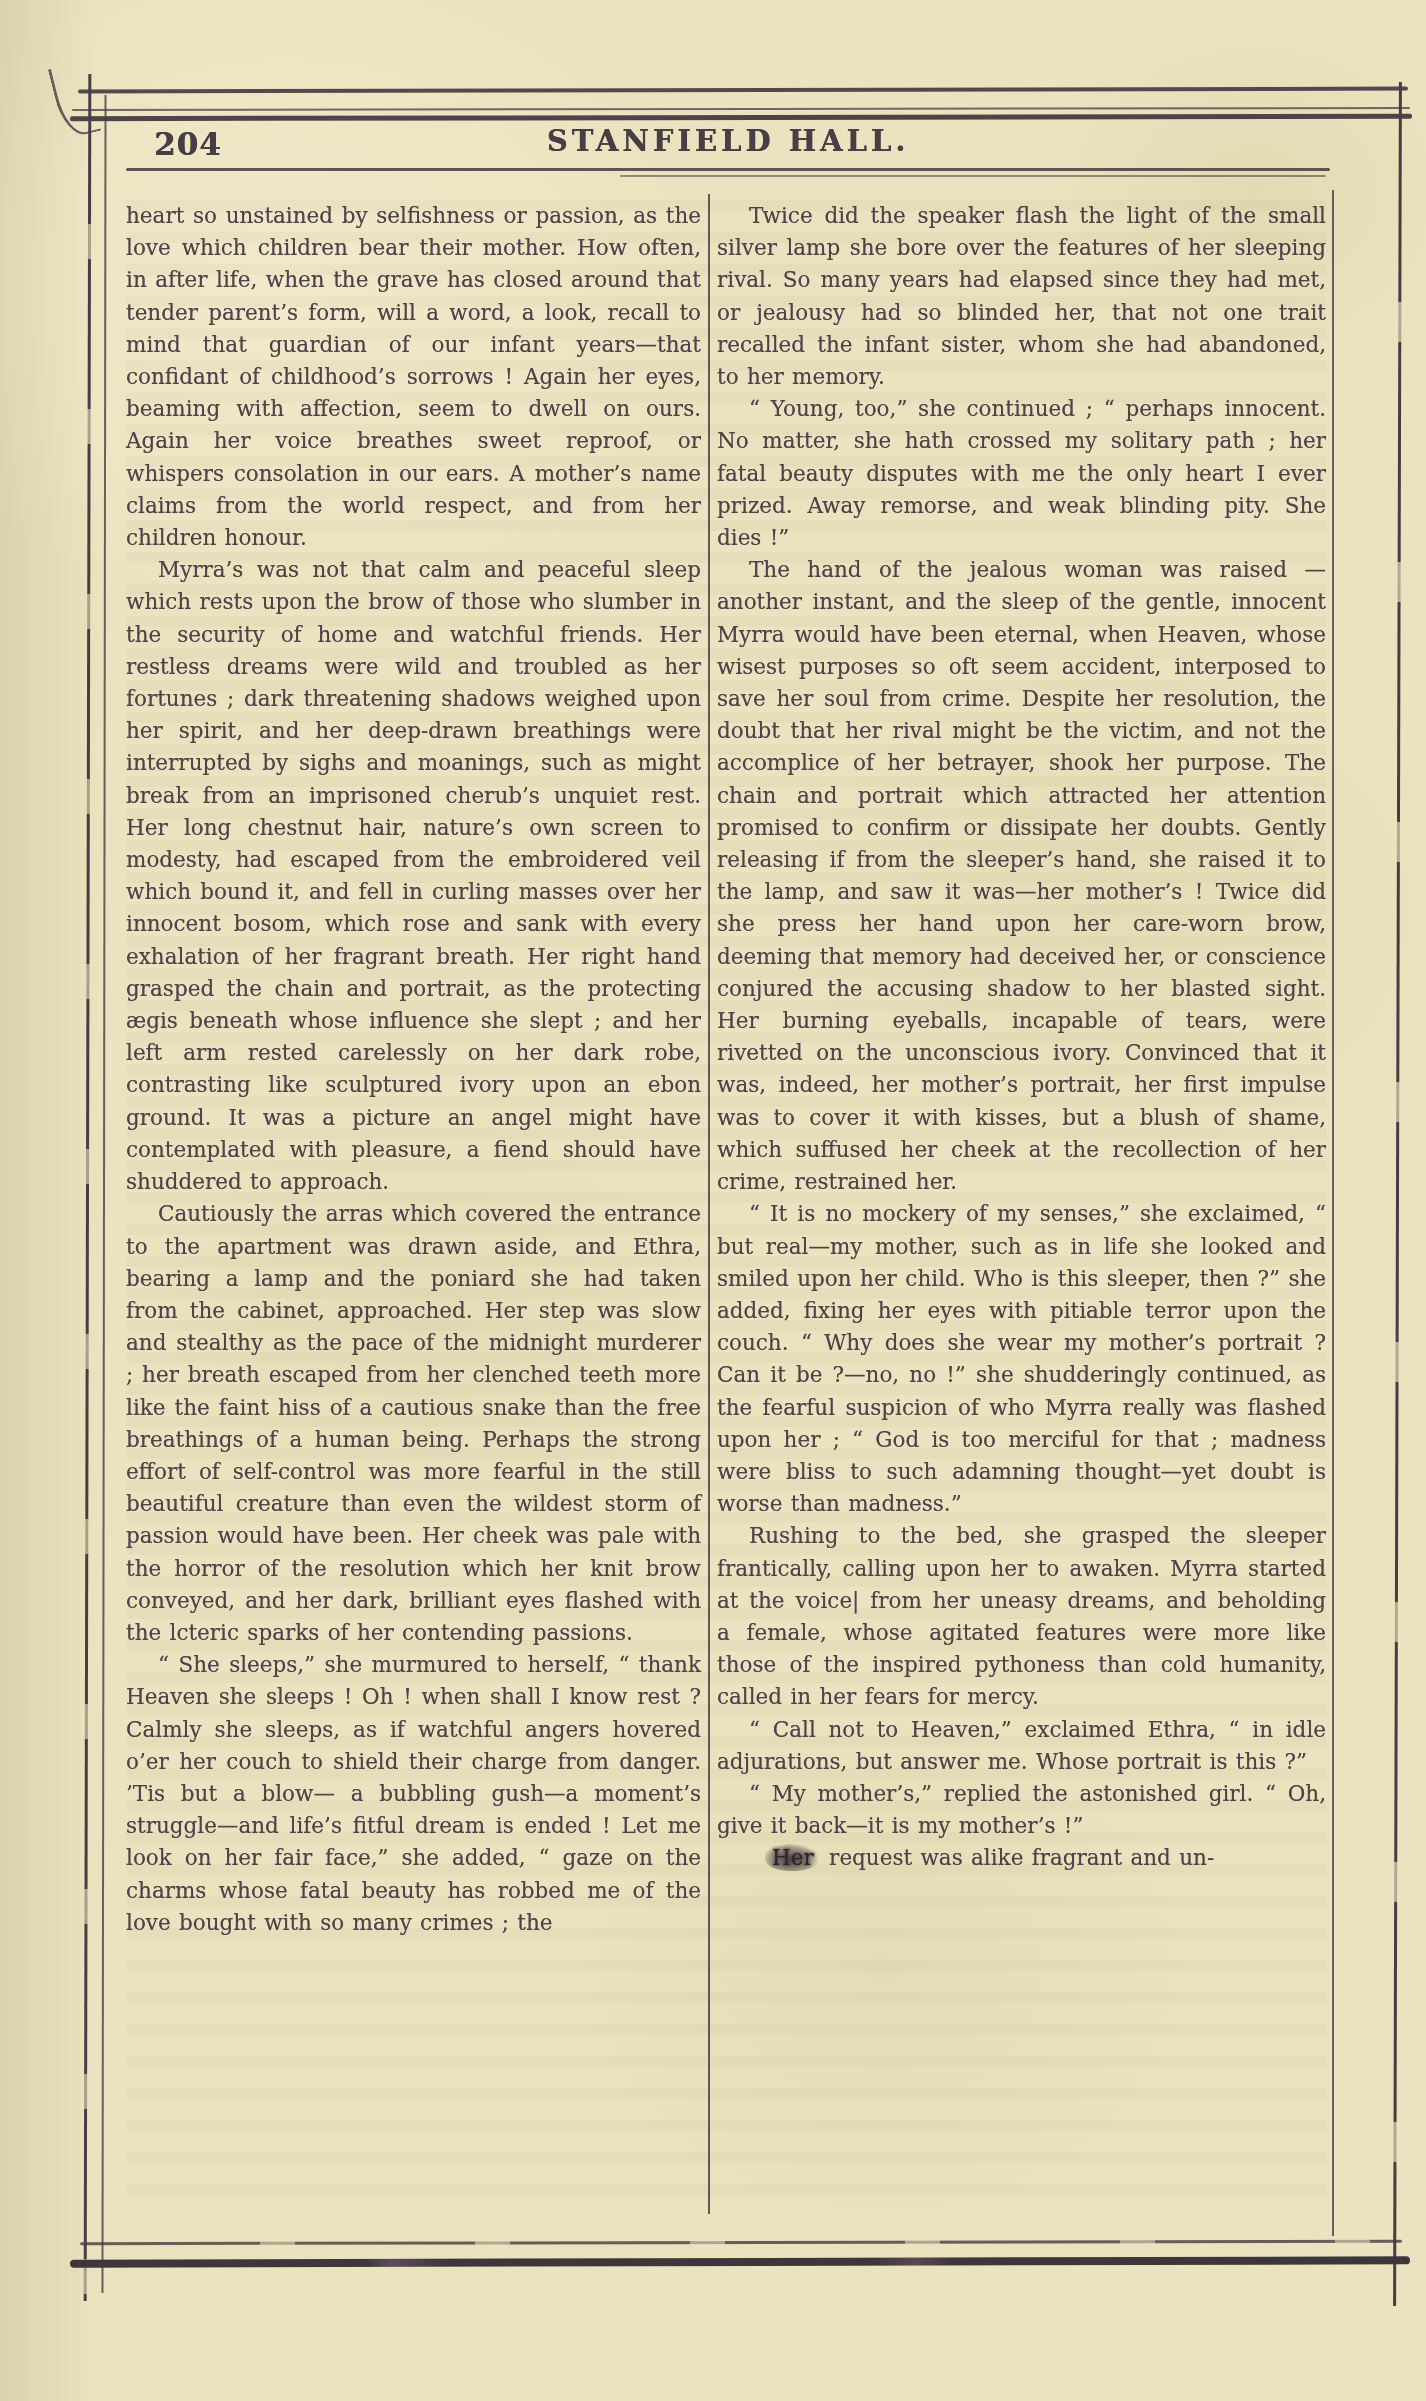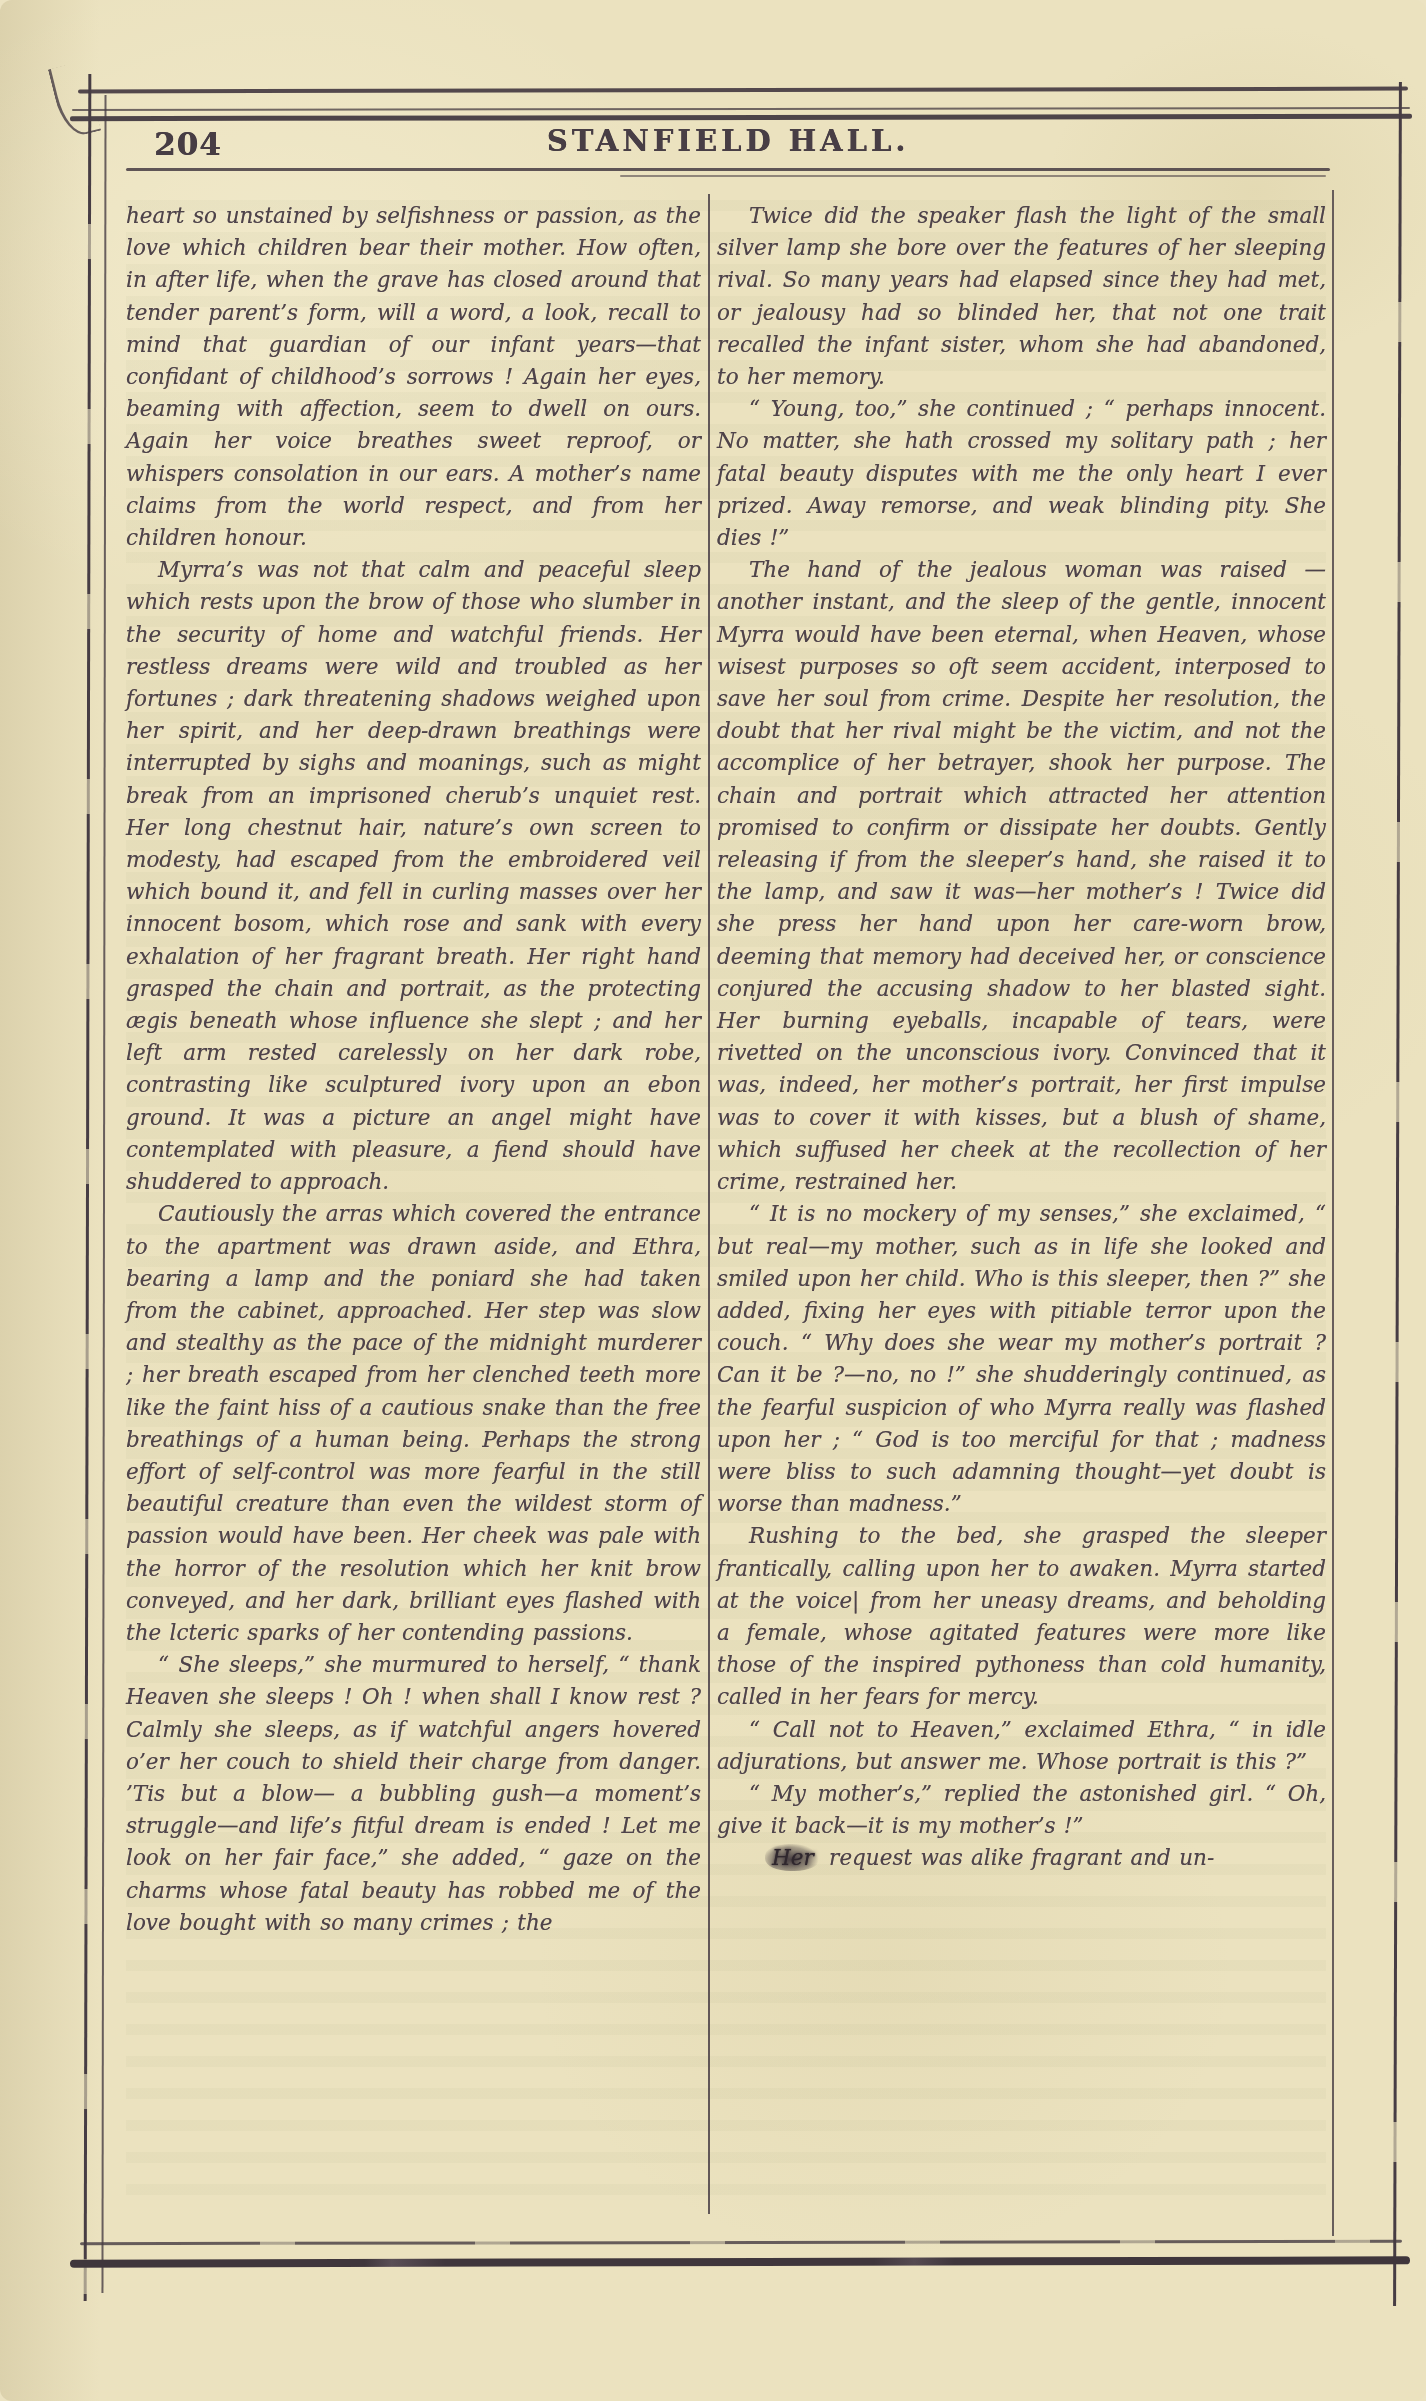--- a/index.html
+++ b/index.html
@@ -14,21 +14,20 @@
     overflow: hidden;
     background:
       radial-gradient(620px 480px at 20% 12%, rgba(255,250,228,0.30), transparent 70%),
       radial-gradient(520px 400px at 78% 38%, rgba(196,182,128,0.14), transparent 70%),
       radial-gradient(430px 330px at 30% 55%, rgba(191,176,120,0.13), transparent 70%),
       radial-gradient(500px 420px at 62% 82%, rgba(188,174,118,0.12), transparent 70%),
       radial-gradient(300px 240px at 88% 8%, rgba(185,170,112,0.15), transparent 70%),
       linear-gradient(90deg, rgba(150,134,88,0.18), rgba(150,134,88,0.0) 7%),
       #ebe2bf;
     color: #4e434a;
-    border-radius: 12px;
   }
   
   .rule { position: absolute; background: #453b42; border-radius: 2px; }
   .rule-top-a    { top: 88px;  left: 78px;  right: 18px; height: 4px; transform: rotate(-0.12deg); opacity: .92; }
   .rule-top-b1   { top: 108px; left: 72px;  right: 16px; height: 2px; transform: rotate(-0.08deg); opacity: .75; }
   .rule-top-b2   { top: 115px; left: 70px;  right: 14px; height: 5px; transform: rotate(-0.10deg); opacity: .95; }
   .rule-header-a { top: 168px; left: 126px; width: 1204px; height: 3px; opacity: .85; }
   .rule-header-b { top: 175px; left: 620px; width: 706px;  height: 2px; opacity: .55; }
   .rule-bot-a    { top: 2241px; left: 80px; right: 24px; height: 3px; transform: rotate(-0.10deg); opacity: .8;
                    background: repeating-linear-gradient(90deg,#453b42 0 180px, rgba(69,59,66,.45) 180px 215px); }
@@ -56,21 +55,21 @@
   .columns { position: absolute; left: 126px; top: 200px; width: 1200px; height: 2010px;
              display: flex;
              background-image: repeating-linear-gradient(180deg, rgba(125,135,92,0.05) 0 11px, transparent 11px 32px); }
   .col { font-size: 21.5px; line-height: 32.2px; text-align: justify;
          color: #4e434a; text-shadow: 0 0 0.5px rgba(78,67,74,0.55); word-spacing: 1.5px; }
   .col-left  { width: 575px; }
   .divider   { width: 16px; position: relative; }
   .divider::after { content: ""; position: absolute; left: 7px; top: -6px; bottom: -4px; width: 2px;
                     background: #4a4046; opacity: .85; }
   .col-right { width: 609px; }
-  .para { margin: 0; text-indent: 32px; font-style: italic; }
+  .para { margin: 0; text-indent: 32px; }
   .para.no-indent { text-indent: 0; }
   .blot { color: #2f272d; padding: 1px 7px; border-radius: 45% 55% 50% 48%;
           background: radial-gradient(62% 75% at 45% 58%, rgba(54,45,52,0.85), rgba(54,45,52,0.35) 62%, transparent 82%);
           text-shadow: 0 0 4px #3a3138, 0 0 1px #3a3138; margin-left: 16px; }
 </style>
 </head>
 <body>
 
 <div id="root">
 

